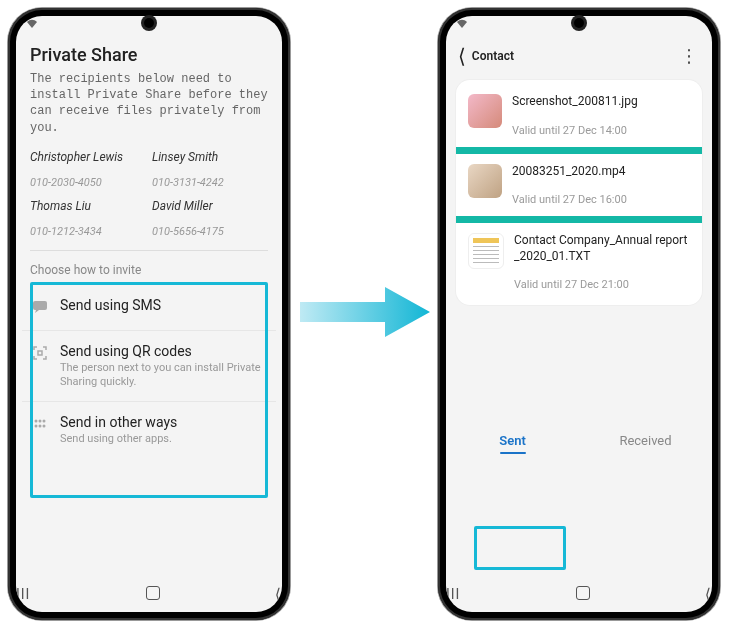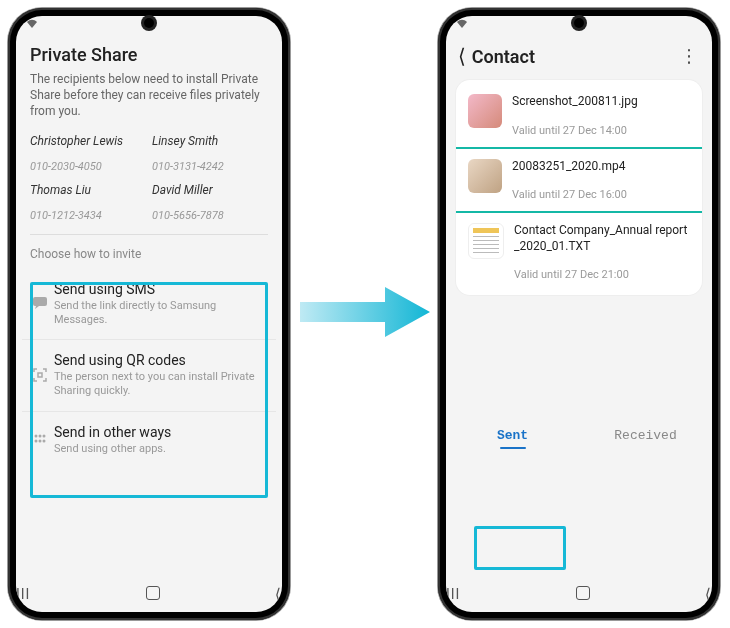--- a/index.html
+++ b/index.html
@@ -59,20 +59,21 @@
   .title {
     padding: 10px 14px 6px 14px;
     color: #222;
   }
   .title.left-t { font-size: 18px; font-weight: 500; }
   .subtitle {
     padding: 0 14px 10px 14px;
     font-size: 12px;
     color: #666;
     line-height: 1.35;
+    font-family: Liberation Mono, monospace;
   }
   .rec-grid {
     display: grid;
     grid-template-columns: 1fr 1fr;
     padding: 4px 14px 6px 14px;
     row-gap: 10px;
     column-gap: 6px;
     font-style: italic;
   }
   .rec-name { font-size: 12px; color: #333; }
@@ -81,23 +82,24 @@
   .choose {
     padding: 6px 14px 4px 14px;
     font-size: 12px;
     color: #888;
   }
   .opt-list {
     margin: 4px 6px 0 6px;
   }
   .opt {
     display: flex;
-    align-items: center;
+    align-items: flex-start;
     padding: 12px 10px;
     border-top: 1px solid #e6e6e6;
+    gap: 6px;
   }
   .opt:first-child { border-top: none; }
   .opt-ico {
     width: 22px; flex: 0 0 22px;
     color: #aaa;
     font-size: 14px;
     padding-top: 2px;
   }
   .opt-body { flex: 1; }
   .opt-t { font-size: 14px; color: #222; }
@@ -125,34 +127,34 @@
 
   
   .header2 {
     display: flex;
     align-items: center;
     padding: 10px 10px 4px 10px;
   }
   .back2 {
     font-size: 20px; color: #222; padding: 0 6px 0 2px;
   }
-  .h2-title { font-size: 18px; color: #222; font-weight: 600; flex:1; }
+  .h2-title { font-size: 12px; color: #222; font-weight: 600; flex:1; }
   .more { color:#444; padding-right:4px; font-size:18px; line-height:0.6; }
 
   .card {
     background: #fff;
     border-radius: 14px;
     margin: 8px 10px 0 10px;
     padding: 4px 0;
     box-shadow: 0 0 0 1px #eee;
   }
   .file {
     display: flex;
     padding: 10px 12px;
-    border-bottom: 2px solid #14b8a6;
+    border-bottom: 7px solid #14b8a6;
   }
   .file:last-child { border-bottom: none; }
   .thumb {
     width: 34px; height: 34px; border-radius: 6px;
     flex: 0 0 34px;
     margin-right: 10px;
     background: #ddd;
     overflow: hidden;
     position: relative;
   }
@@ -174,21 +176,20 @@
 
   .tabs {
     display:flex;
     margin-top:auto;
     padding: 0 0 2px 0;
   }
   .tab {
     flex:1; text-align:center;
     font-size: 13px;
     padding: 12px 0 10px 0;
-    font-family: Liberation Mono, monospace;
   }
   .tab.active { color:#1a73c8; font-weight:600; position:relative; }
   .tab.active::after {
     content:""; position:absolute; bottom:4px; left:50%; width:26px; margin-left:-13px;
     height:2px; background:#1a73c8; border-radius:2px;
   }
   .tab.inactive { color:#888; }
 
   .hl-sent {
     position:absolute;
@@ -233,38 +234,37 @@
         <div>
           <div class="rec-name">Linsey Smith</div>
           <div class="rec-num">010-3131-4242</div>
         </div>
         <div>
           <div class="rec-name">Thomas Liu</div>
           <div class="rec-num">010-1212-3434</div>
         </div>
         <div>
           <div class="rec-name">David Miller</div>
-          <div class="rec-num">010-5656-7878</div>
+          <div class="rec-num">010-5656-4175</div>
         </div>
       </div>
 
       <div class="hr"></div>
       <div class="choose">Choose how to invite</div>
 
       <div class="opt-list">
         <div class="opt">
           <div class="opt-ico">
             <svg width="16" height="16" viewBox="0 0 16 16">
                 <rect x="1" y="2" width="14" height="9" rx="2" fill="#aaa"></rect>
                 <path d="M4 11l-1 3 4-3" fill="#aaa"></path>
               </svg>
           </div>
           <div class="opt-body">
             <div class="opt-t">Send using SMS</div>
-            <div class="opt-s">Send the link directly to Samsung Messages.</div>
           </div>
         </div>
         <div class="opt">
           <div class="opt-ico">
             <svg width="16" height="16" viewBox="0 0 16 16" fill="none" stroke="#aaa" stroke-width="1.5">
               <path d="M2 5V2h3M14 5V2h-3M2 11v3h3M14 11v3h-3"></path>
                 <rect x="6" y="6" width="4" height="4"></rect>
             </svg>
           </div>
           <div class="opt-body">

